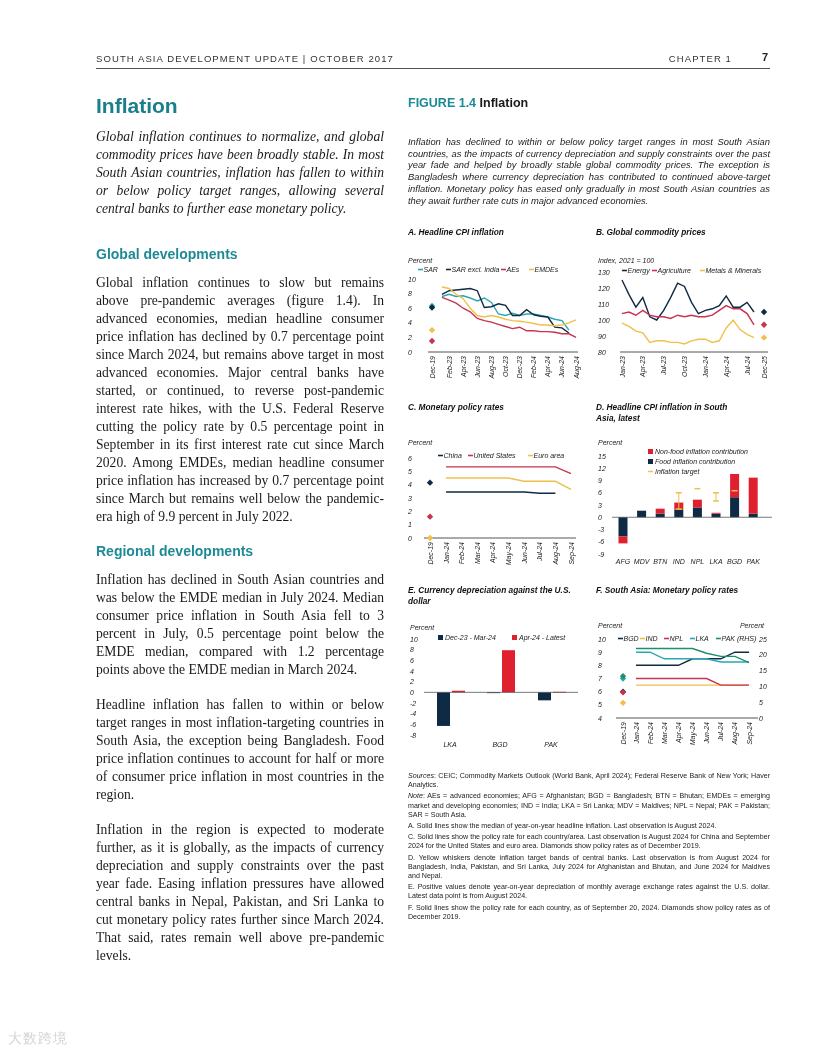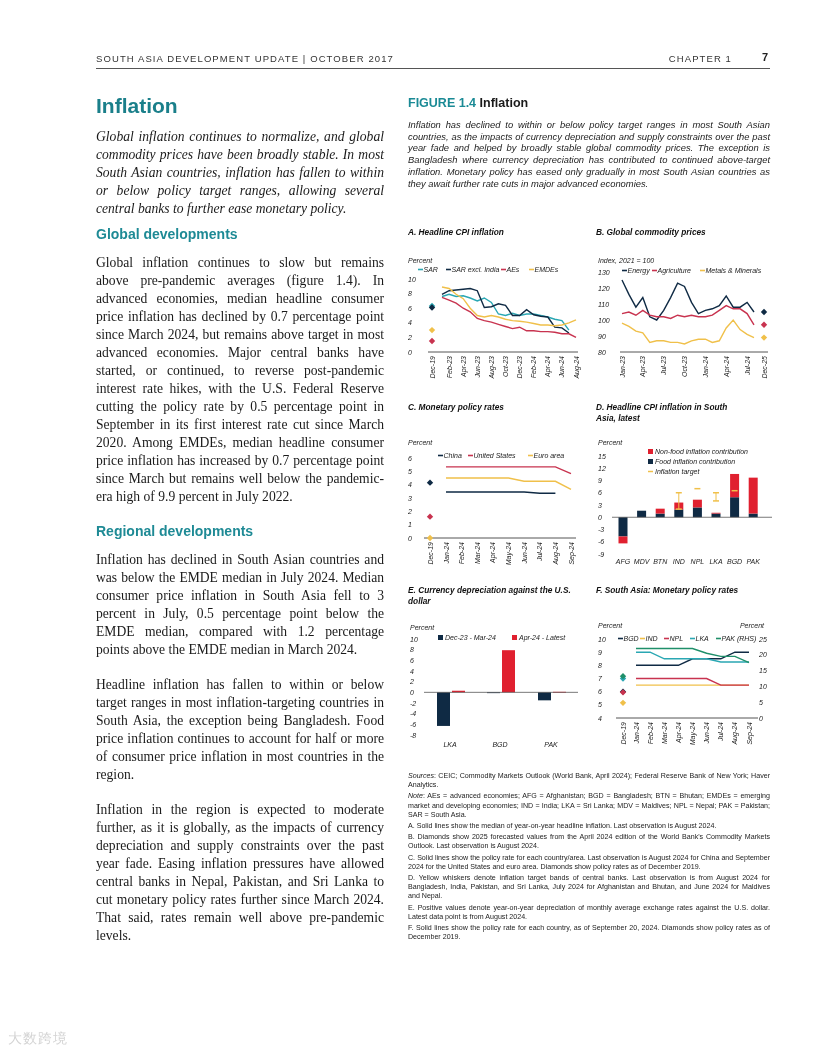--- a/index.html
+++ b/index.html
@@ -6,26 +6,26 @@
   html, body { width: 816px; height: 1056px; background: #ffffff; overflow: hidden; }
   body { position: relative; font-family: "Liberation Serif", serif; color: #1a1a1a; }
 
   .header { position: absolute; left: 96px; top: 51px; width: 674px; height: 18px; border-bottom: 1.5px solid #555; }
   .header .left { position: absolute; left: 0; top: 2px; font-family: "Liberation Sans", sans-serif; font-size: 9.5px; letter-spacing: 1.1px; color: #333; }
   .header .chap { position: absolute; right: 38px; top: 2px; font-family: "Liberation Sans", sans-serif; font-size: 9.5px; letter-spacing: 1.1px; color: #333; text-align: center; }
   .header .pg { position: absolute; right: 2px; top: 0px; font-family: "Liberation Sans", sans-serif; font-size: 11px; font-weight: bold; color: #222; }
 
   .leftcol { position: absolute; left: 96px; top: 94px; width: 288px; }
   .title { font-family: "Liberation Sans", sans-serif; font-weight: bold; font-size: 21px; color: #1a7f8a; margin-bottom: 10px; }
-  .lead { font-style: italic; font-size: 13.6px; line-height: 18px; text-align: justify; margin-bottom: 8px; }
+  .lead { font-style: italic; font-size: 13.6px; line-height: 18px; text-align: justify; margin-bottom: 28px; }
   .sub { font-family: "Liberation Sans", sans-serif; font-size: 14px; color: #1e8a95; margin-bottom: 12px; }
   .para { font-size: 13.6px; line-height: 18px; text-align: justify; margin-bottom: 17px; }
 
   .rightcol { position: absolute; left: 408px; top: 96px; width: 362px; font-family: "Liberation Sans", sans-serif; }
-  .fig-title { font-size: 12.5px; font-weight: bold; margin-bottom: 9px; }
+  .fig-title { font-size: 12.5px; font-weight: bold; margin-bottom: 26px; }
   .fig-title .num { color: #1a8a95; }
   .fig-desc { font-style: italic; font-size: 9.4px; line-height: 11.7px; text-align: justify; color: #222; }
 
   .panel { position: absolute; width: 180px; font-family: "Liberation Sans", sans-serif; font-style: italic; }
   .panel-title { font-size: 8.3px; font-weight: bold; line-height: 11px; color: #111; }
   .panel svg { position: absolute; left: 0; }
   .unit { font-size: 7px; fill: #222; }
   .tick { font-size: 7px; fill: #222; }
   .leg { font-size: 7px; fill: #222; }
 
@@ -310,20 +310,19 @@
       <text x="127.25" y="101" class="tick" text-anchor="end" transform="rotate(-90 127.25 101)">Jul-24</text>
       <text x="141.375" y="101" class="tick" text-anchor="end" transform="rotate(-90 141.375 101)">Aug-24</text>
       <text x="155.5" y="101" class="tick" text-anchor="end" transform="rotate(-90 155.5 101)">Sep-24</text>
     </svg>
 </div>
 
 <div class="notes">
   <p><i>Sources</i><span>: CEIC; Commodity Markets Outlook (World Bank, April 2024); Federal Reserve Bank of New York; Haver Analytics.</span></p>
   <p><i>Note</i><span>: AEs = advanced economies; AFG = Afghanistan; BGD = Bangladesh; BTN = Bhutan; EMDEs = emerging market and developing economies; IND = India; LKA = Sri Lanka; MDV = Maldives; NPL = Nepal; PAK = Pakistan; SAR = South Asia.</span></p>
   <p>A. Solid lines show the median of year-on-year headline inflation. Last observation is August 2024.</p>
-  <p>B. Diamonds show 2025 forecasted values from the April 2024 edition of the World Bank's Commodity Markets Outlook. Last observation is August 2024.</p>
   <p>C. Solid lines show the policy rate for each country/area. Last observation is August 2024 for China and September 2024 for the United States and euro area. Diamonds show policy rates as of December 2019.</p>
   <p>D. Yellow whiskers denote inflation target bands of central banks. Last observation is from August 2024 for Bangladesh, India, Pakistan, and Sri Lanka, July 2024 for Afghanistan and Bhutan, and June 2024 for Maldives and Nepal.</p>
   <p>E. Positive values denote year-on-year depreciation of monthly average exchange rates against the U.S. dollar. Latest data point is from August 2024.</p>
   <p>F. Solid lines show the policy rate for each country, as of September 20, 2024. Diamonds show policy rates as of December 2019.</p>
 </div>
 
 <div class="watermark">大数跨境</div>
 
 </body></html>

